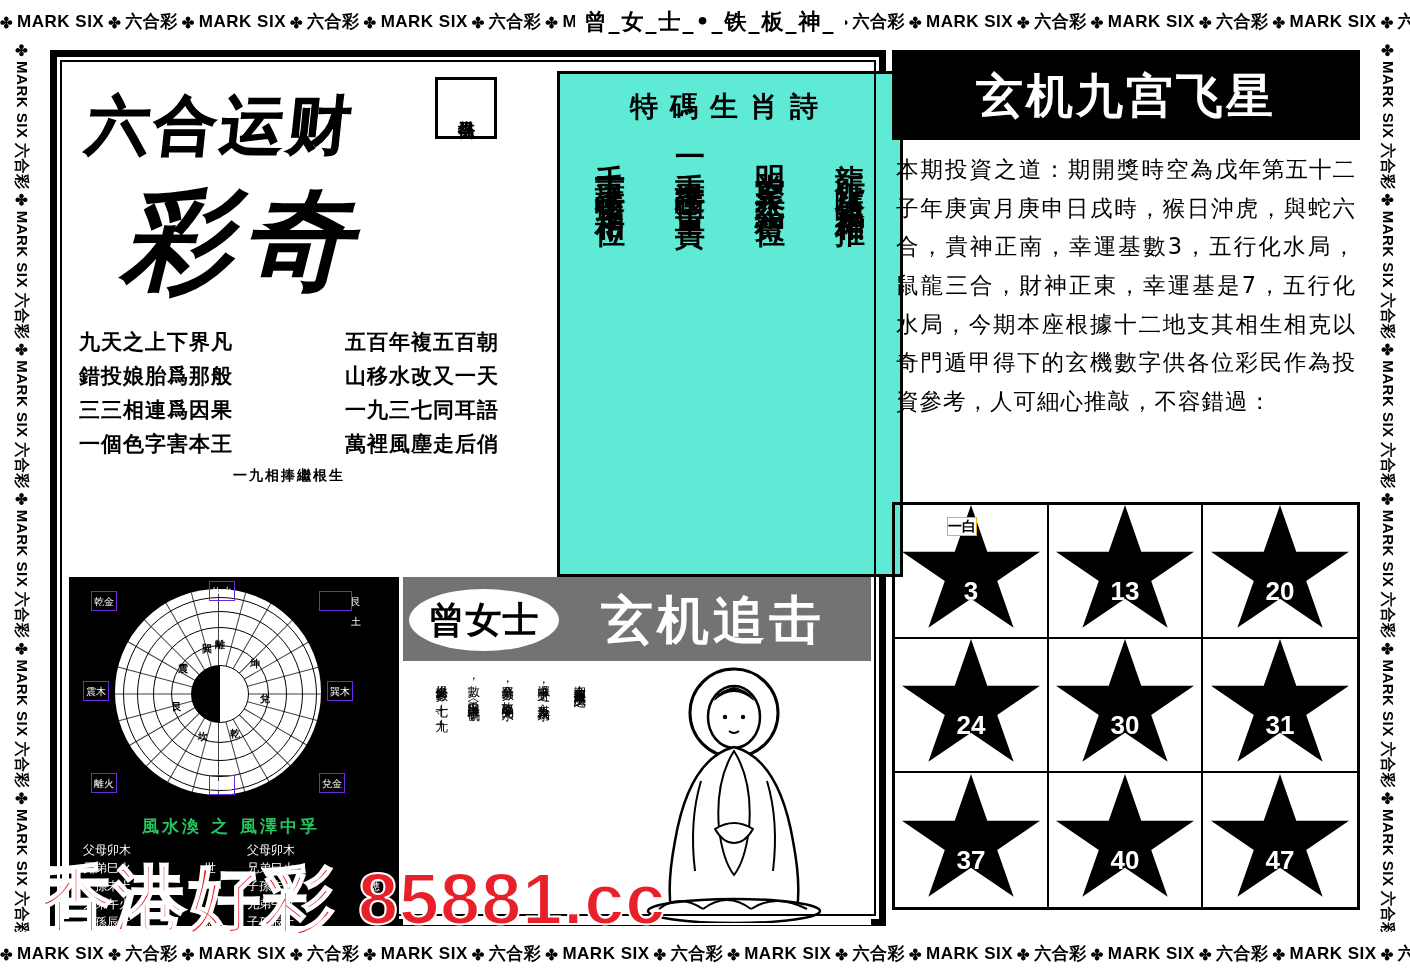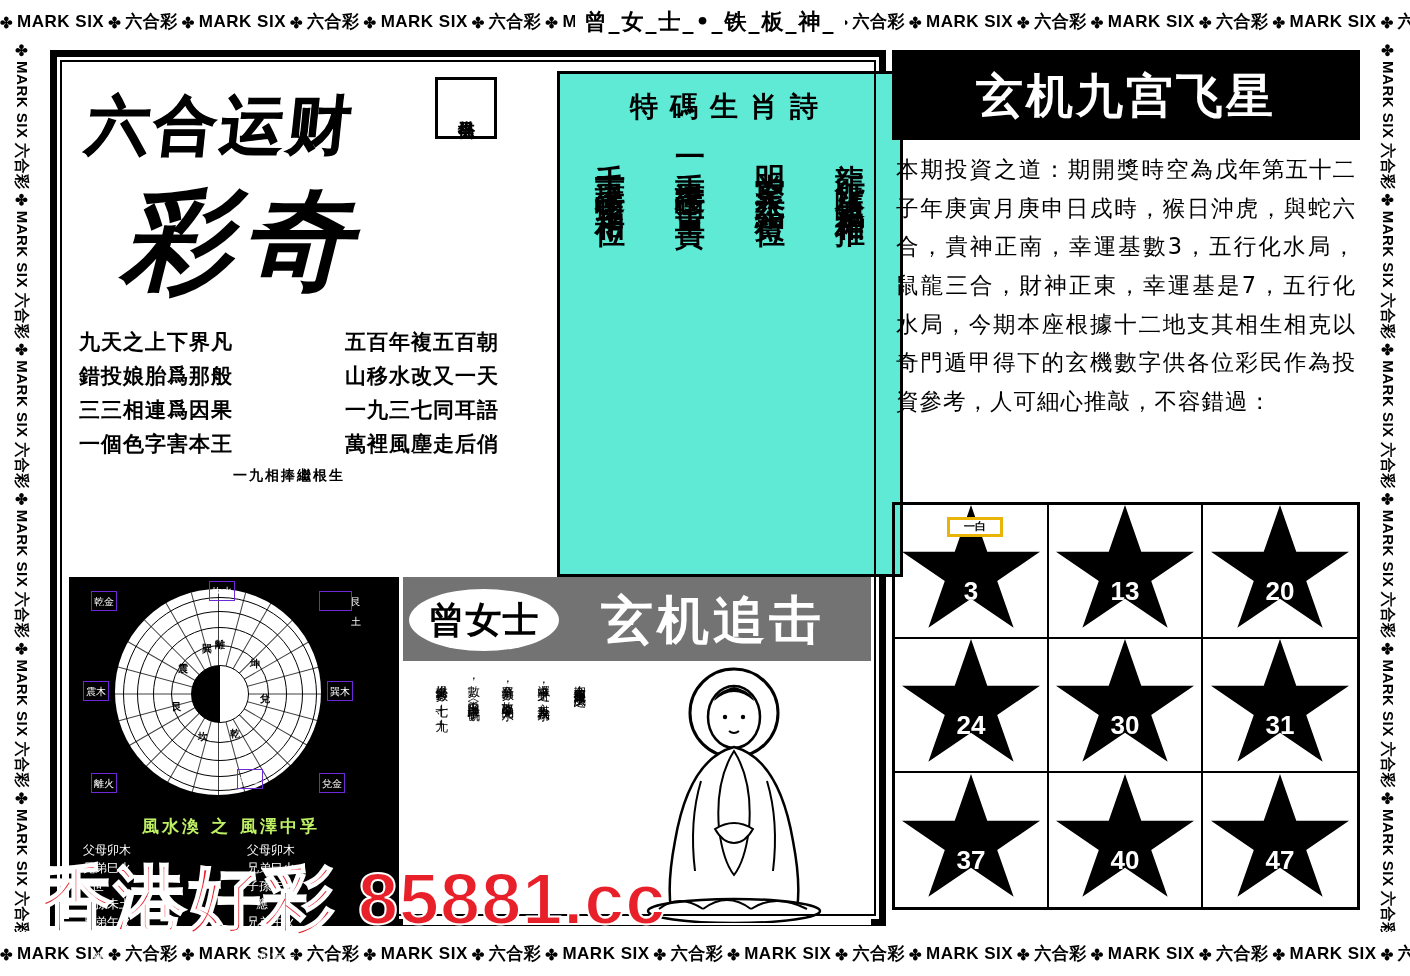--- a/index.html
+++ b/index.html
@@ -213,33 +213,33 @@
     text-align: center;
     line-height: 20px;
   }
   .cb-tl { left: 22px; top: 14px; }
   .cb-tr { left: 250px; top: 14px; padding-left: 31px; }
   .cb-bl { left: 22px; top: 196px; }
   .cb-br { left: 250px; top: 196px; }
   .cb-l  { left: 14px; top: 104px; }
   .cb-r  { left: 258px; top: 104px; }
   .cb-t  { left: 140px; top: 4px; }
-  .cb-b  { left: 140px; top: 192px; margin-left: 28px; }
+  .cb-b  { left: 140px; top: 198px; }
 
   .hexline {
     position: absolute; left: 0; top: 238px; width: 324px;
-    text-align: center; color: #bef264; font-size: 17px; font-weight: bold; letter-spacing: 3px;
+    text-align: center; color: #22c55e; font-size: 17px; font-weight: bold; letter-spacing: 3px;
   }
   .hexcols {
     position: absolute; left: 14px; top: 264px; width: 306px;
     display: flex; justify-content: space-between;
     color: #fff; font-size: 12px; line-height: 1.5;
   }
   .hexcols .hc { width: 142px; }
-  .hexcols .hc .row { display: flex; justify-content: space-between; flex-direction: column; }
+  .hexcols .hc .row { display: flex; justify-content: space-between; }
   .hexcols .hc .mark { width: 30px; text-align: center; }
 
   
   .blockD {
     position: absolute;
     left: 346px; top: 520px;
     width: 468px; height: 348px;
     background: #737373;
   }
   .ovallogo {
@@ -345,22 +345,22 @@
     font-size: 26px;
     font-weight: bold;
     font-family: "Liberation Sans", sans-serif;
   }
   .firstcell-tag {
     position: absolute; left: 18px; top: 16px;
     font-size: 11px; color: #fff; font-weight: bold; line-height: 1.1;
   }
   .firstcell-tag2 {
     position: absolute; left: 52px; top: 12px;
-    font-size: 11px; color: #000; font-weight: bold; line-height: 1.1;
-    background: #fff; padding: 1px 14px; border: 3px solid #eab308;
+    font-size: 14px; color: #000; font-weight: bold; line-height: 1.1;
+    background: #fff; padding: 1px 0; border: 1px solid #eab308;
   }
 
   
   .watermark {
     position: absolute;
     left: 40px; top: 856px;
     width: 860px; height: 86px;
     font-family: "Liberation Sans", sans-serif;
     font-weight: bold;
     font-size: 72px;

